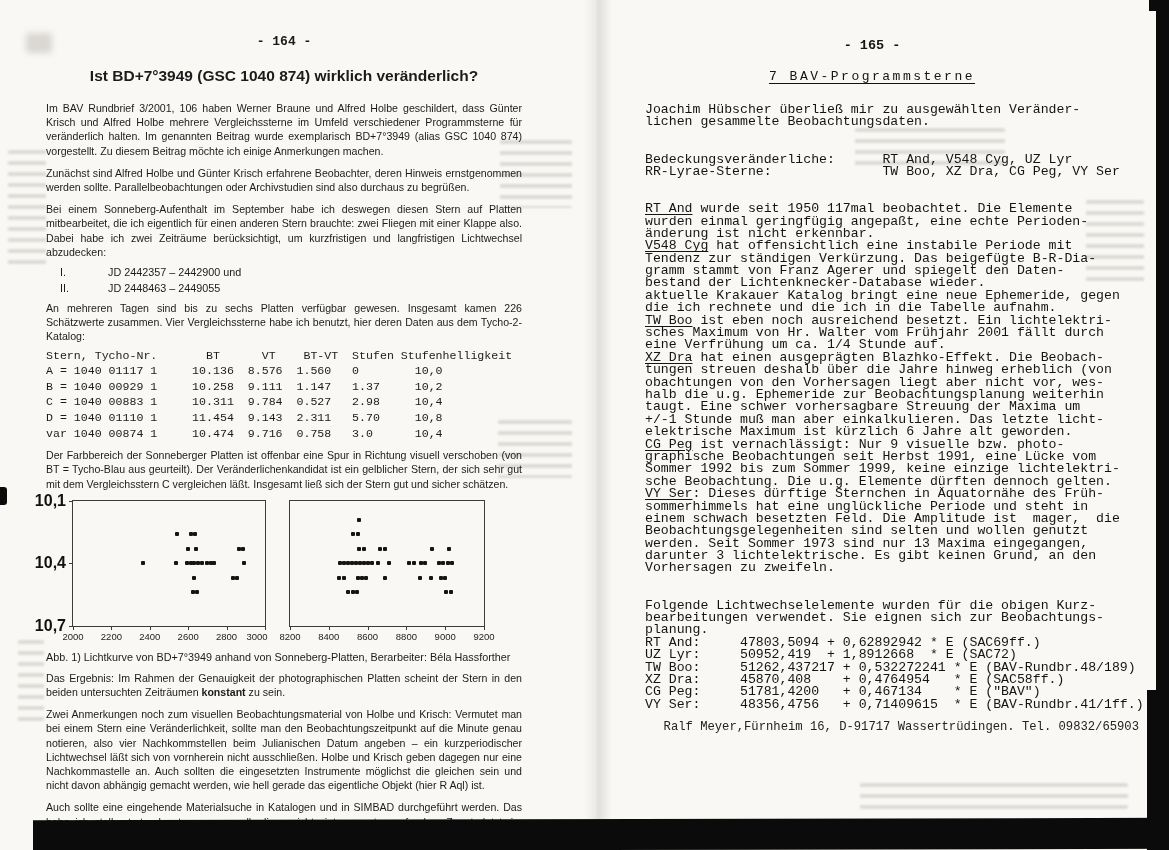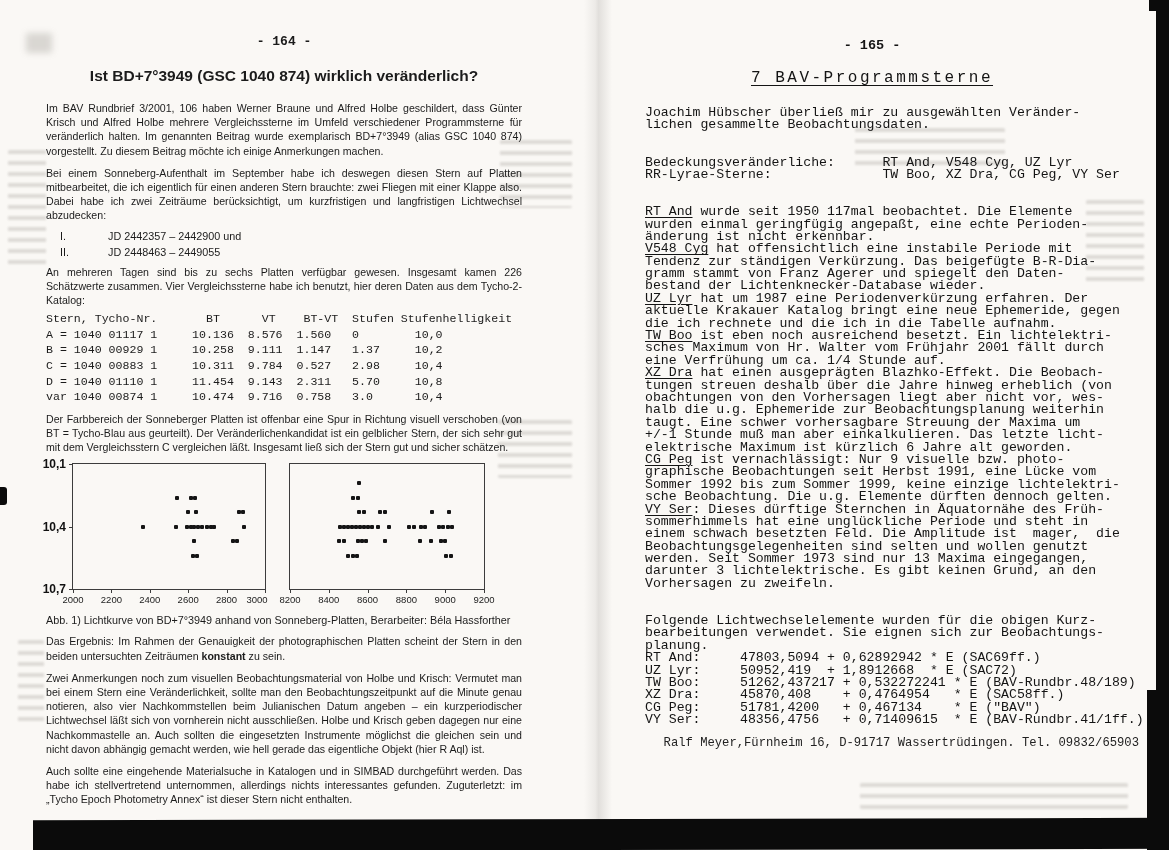--- a/index.html
+++ b/index.html
@@ -17,27 +17,27 @@
   .charts-row{position:relative;height:152px;margin-bottom:5px;}
   .chart{position:absolute;top:0;height:152px;}
   #chart1{left:-8px;width:270px;}
   #chart2{left:236px;width:260px;}
   .plot{position:absolute;top:6px;width:192px;height:125px;border:1px solid #3c3c3c;}
   #chart1 .plot{left:34px;}
   #chart2 .plot{left:7px;width:194px;}
   .pt{position:absolute;width:4px;height:4px;background:#151515;border-radius:1px;}
   .xtick{position:absolute;top:130px;transform:translateX(-50%);font-size:9.5px;color:#222;white-space:nowrap;}
   .tickmark{position:absolute;top:125px;width:1px;height:4px;background:#3c3c3c;}
-  .ytick{position:absolute;left:-7px;transform:translate(-100%,-50%);font-size:12px;font-weight:bold;color:#111;}
+  .ytick{position:absolute;left:-7px;transform:translate(-100%,-50%);font-size:16px;font-weight:bold;color:#111;}
   .ytickmark{position:absolute;left:-4px;width:4px;height:1px;background:#3c3c3c;}
   .caption{font-size:10.8px;margin-bottom:8px;}
   
   #page-right{position:absolute;left:645px;top:38px;width:494px;font-family:"Liberation Mono",monospace;color:#141414;}
   .r-pnum{font-size:13.5px;font-weight:bold;text-align:center;padding-right:40px;margin-bottom:16px;}
-  .r-heading{font-size:16px;letter-spacing:2.5px;text-align:center;padding-right:40px;margin-bottom:20px;}
+  .r-heading{font-size:13px;letter-spacing:2.5px;text-align:center;padding-right:40px;margin-bottom:20px;}
   .r-heading span{text-decoration:underline;text-underline-offset:3px;}
   .twline{white-space:pre;font-size:13.2px;line-height:12.4px;height:12.4px;}
   .twline .u{text-decoration:underline;text-underline-offset:2px;}
   .r-footer{font-size:12.2px;margin-top:9px;text-align:right;color:#222;}
   
   .artifact{position:absolute;background:#0b0b0b;}
   #art-bottom{left:33px;top:819px;width:1136px;height:31px;transform:rotate(-0.12deg);}
   #art-right{left:1156px;top:0;width:13px;height:850px;}
   #art-right-wide{left:1147px;top:690px;width:22px;height:160px;}
   #art-topright{left:1149px;top:0;width:20px;height:11px;}
@@ -67,20 +67,21 @@
   <div class="ghost" id="g5"></div>
   <div class="ghost" id="g6"></div>
   <div class="ghost" id="g7"></div>
   <div id="g8" class="ghost"></div>
 
   <div id="page-left">
     <div class="pnum">- 164 -</div>
     <div class="l-title">Ist BD+7°3949 (GSC 1040 874) wirklich veränderlich?</div>
 
     <div class="para">Im BAV Rundbrief 3/2001, 106 haben Werner Braune und Alfred Holbe geschildert, dass Günter Krisch und Alfred Holbe mehrere Vergleichssterne im Umfeld verschiedener Programmsterne für veränderlich halten. Im genannten Beitrag wurde exemplarisch BD+7°3949 (alias GSC 1040 874) vorgestellt. Zu diesem Beitrag möchte ich einige Anmerkungen machen.</div>
+    <div class="para">Zunächst sind Alfred Holbe und Günter Krisch erfahrene Beobachter, deren Hinweis ernstgenommen werden sollte. Parallelbeobachtungen oder Archivstudien sind also durchaus zu begrüßen.</div>
     <div class="para" style="margin-bottom:5px;">Bei einem Sonneberg-Aufenthalt im September habe ich deswegen diesen Stern auf Platten mitbearbeitet, die ich eigentlich für einen anderen Stern brauchte: zwei Fliegen mit einer Klappe also. Dabei habe ich zwei Zeiträume berücksichtigt, um kurzfristigen und langfristigen Lichtwechsel abzudecken:</div>
 
     <div class="periods">
       <div class="period-row">
         <span class="period-label">I.</span>
         <span>JD 2442357 – 2442900 und</span>
       </div>
       <div class="period-row">
         <span class="period-label">II.</span>
         <span>JD 2448463 – 2449055</span>
@@ -226,21 +227,20 @@
         <div class="twline">RR-Lyrae-Sterne:              TW Boo, XZ Dra, CG Peg, VY Ser</div>
         <div class="twline"> </div>
         <div class="twline"> </div>
         <div class="twline"><span class="u">RT And</span> wurde seit 1950 117mal beobachtet. Die Elemente</div>
         <div class="twline">wurden einmal geringfügig angepaßt, eine echte Perioden-</div>
         <div class="twline">änderung ist nicht erkennbar.</div>
         <div class="twline"><span class="u">V548 Cyg</span> hat offensichtlich eine instabile Periode mit</div>
         <div class="twline">Tendenz zur ständigen Verkürzung. Das beigefügte B-R-Dia-</div>
         <div class="twline">gramm stammt von Franz Agerer und spiegelt den Daten-</div>
         <div class="twline">bestand der Lichtenknecker-Database wieder.</div>
-        <div class="twline"><span class="u">UZ Lyr</span> hat um 1987 eine Periodenverkürzung erfahren. Der</div>
         <div class="twline">aktuelle Krakauer Katalog bringt eine neue Ephemeride, gegen</div>
         <div class="twline">die ich rechnete und die ich in die Tabelle aufnahm.</div>
         <div class="twline"><span class="u">TW Boo</span> ist eben noch ausreichend besetzt. Ein lichtelektri-</div>
         <div class="twline">sches Maximum von Hr. Walter vom Frühjahr 2001 fällt durch</div>
         <div class="twline">eine Verfrühung um ca. 1/4 Stunde auf.</div>
         <div class="twline"><span class="u">XZ Dra</span> hat einen ausgeprägten Blazhko-Effekt. Die Beobach-</div>
         <div class="twline">tungen streuen deshalb über die Jahre hinweg erheblich (von</div>
         <div class="twline">obachtungen von den Vorhersagen liegt aber nicht vor, wes-</div>
         <div class="twline">halb die u.g. Ephemeride zur Beobachtungsplanung weiterhin</div>
         <div class="twline">taugt. Eine schwer vorhersagbare Streuung der Maxima um</div>

